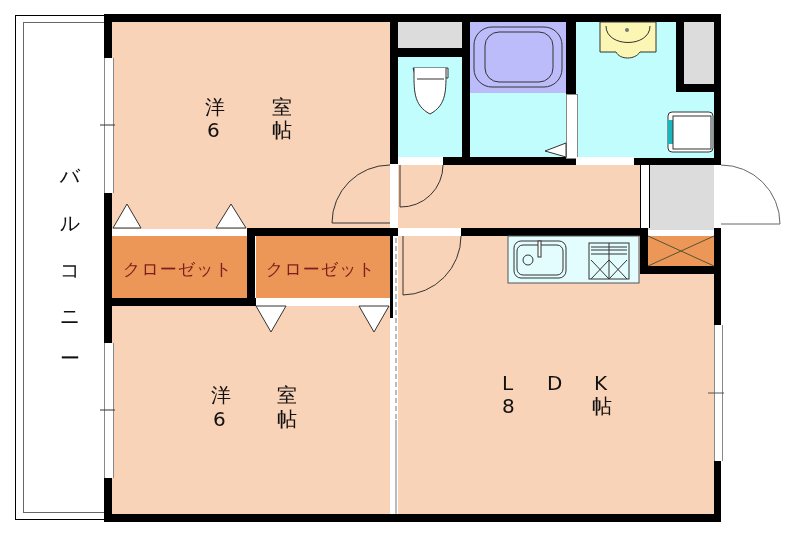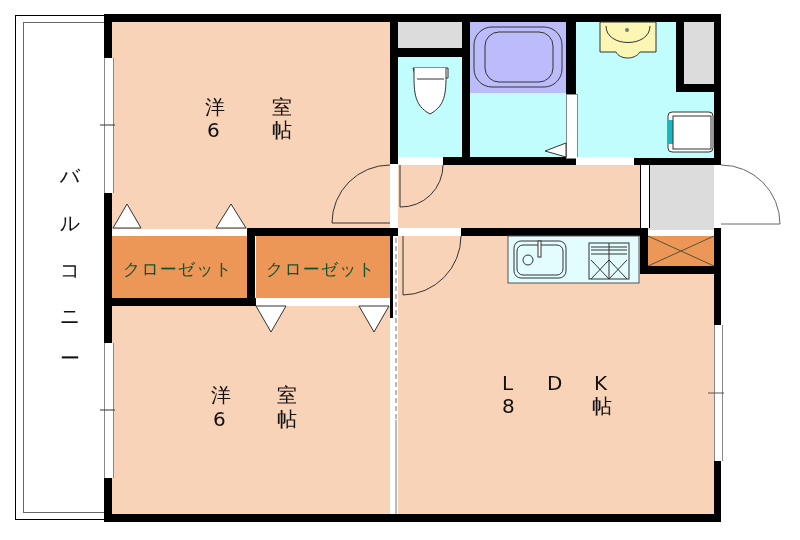--- a/index.html
+++ b/index.html
@@ -6,21 +6,21 @@
   body{width:800px;height:540px;position:relative;overflow:hidden;font-family:"DejaVu Sans","Liberation Sans",sans-serif;}
   .abs{position:absolute;box-sizing:border-box;}
   .wall{position:absolute;background:#000;}
   .room{position:absolute;}
   .peach{background:#f9d3b7;}
   .closet{background:#ec9658;}
   .aqua{background:#c1fdfd;}
   .gray{background:#dcdcdc;}
   .lav{background:#bcbcfb;}
   .label{position:absolute;font-size:20px;color:#111;line-height:1;}
-  .closet-label{position:absolute;font-size:17px;color:#14532d;white-space:nowrap;letter-spacing:1px;}
+  .closet-label{position:absolute;font-size:17px;color:#7f1d1d;white-space:nowrap;letter-spacing:1px;}
   .balc-char{position:absolute;font-size:20px;color:#111;width:24px;text-align:center;}
   .opening{position:absolute;background:#fff;}
   .svgl{position:absolute;left:0;top:0;pointer-events:none;}
 </style>
 </head>
 <body>
 
 <div class="abs" style="left:15px;top:15px;width:90px;height:505px;border:1px solid #000;background:#fff;">
   <div class="abs" style="left:7px;top:6px;width:82px;height:491px;border:1px solid #666;border-right:none;"></div>
 </div>

